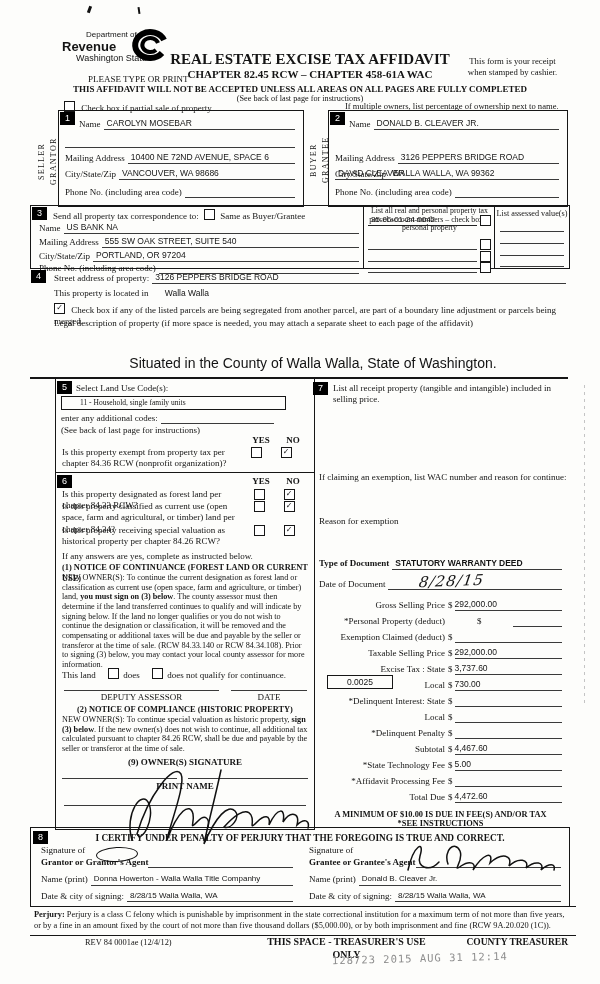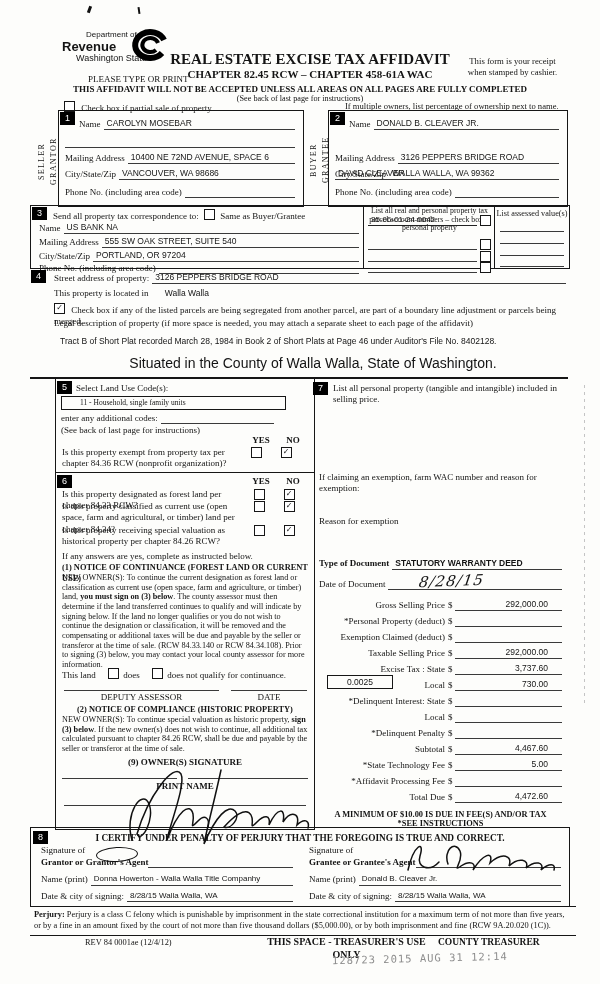--- a/index.html
+++ b/index.html
@@ -21,21 +21,21 @@
   .vlabel{position:absolute;writing-mode:vertical-rl;transform:rotate(180deg);font-size:8px;
           letter-spacing:1.3px;line-height:1.45;text-align:center;}
   .qrow{display:flex;position:absolute;left:6px;right:4px;}
   .qtext{flex:1;padding-right:4px;}
   .qcol{width:30px;text-align:center;flex:none;}
   .small{font-size:8.2px;}
   .tiny{font-size:7.8px;}
   .feerow{position:absolute;left:0;right:6px;height:16px;display:flex;align-items:flex-end;}
   .feelabel{width:132px;text-align:right;padding-right:3px;white-space:nowrap;flex:none;}
   .dollar{flex:none;padding-right:2px;}
-  .feeline{flex:1;border-bottom:1px solid #3a3a3a;display:flex;justify-content:flex-end;padding-right:14px;}
+  .feeline{flex:1;border-bottom:1px solid #3a3a3a;display:flex;padding-right:14px;}
   .feeval{font-family:"Liberation Sans",sans-serif;font-size:8.5px;}
   .ratebox{position:absolute;left:14px;bottom:2px;width:64px;height:12px;border:1.2px solid #161616;
            text-align:center;font-size:8.5px;line-height:12px;font-family:"Liberation Sans",sans-serif;}
   .uline{border-bottom:1px solid #3a3a3a;display:inline-block;}
   .handw{font-family:"DejaVu Serif",serif;font-style:italic;font-size:15px;display:inline-block;
          transform:skewX(-10deg) rotate(-2deg);letter-spacing:1px;}
   .sig-svg path{fill:none;stroke:#111;stroke-width:1.5;stroke-linecap:round;}
   .ellipse{position:absolute;border:1.2px solid #111;border-radius:50%;}
   .stamp{font-family:"DejaVu Sans Mono",monospace;color:#8e8e8e;font-size:10.5px;letter-spacing:1px;
          transform:rotate(-1.5deg);white-space:nowrap;}
@@ -194,21 +194,20 @@
     </div>
     <div class="abs" style="left:24px;top:19px;">
       <span>This property is located in</span>
       <span class="fillv" style="padding-left:14px;">Walla Walla</span>
     </div>
     <div class="abs" style="left:24px;top:34px;right:2px;">
       <span class="chk">✓</span>
       <span style="padding-left:4px;">Check box if any of the listed parcels are being segregated from another parcel, are part of a boundary line adjustment or parcels being merged.</span>
     </div>
     <div class="abs" style="left:24px;top:49px;right:2px;">Legal description of property (if more space is needed, you may attach a separate sheet to each page of the affidavit)</div>
-    <div class="abs sans" style="left:30px;top:67px;right:2px;font-size:8.5px;">Tract B of Short Plat recorded March 28, 1984 in Book 2 of Short Plats at Page 46 under Auditor's File No. 8402128.</div>
     <div class="abs sans" style="left:30px;top:86px;right:2px;font-size:14px;text-align:center;">Situated in the County of Walla Walla, State of Washington.</div>
   </div>
 
   <div class="abs" style="left:30px;top:377px;width:538px;height:450px;border-top:2px solid #161616;">
 
     <div class="abs" style="left:25px;top:0;width:258px;height:450px;border-left:1.2px solid #161616;border-right:1.2px solid #161616;border-bottom:1.2px solid #161616;">
       <div class="badge" style="left:1px;top:2px;">5</div>
       <div class="abs" style="left:20px;top:4px;">Select Land Use Code(s):</div>
       <div class="abs box" style="left:5px;top:17px;width:205px;height:12px;font-size:7.5px;line-height:12px;padding-left:18px;">11 - Household, single family units</div>
       <div class="abs" style="left:5px;top:33px;right:40px;display:flex;align-items:flex-end;">
@@ -267,42 +266,42 @@
       </div>
       <div class="abs b ctr" style="left:0;top:378px;width:100%;">(9)  OWNER(S) SIGNATURE</div>
       <div class="abs uline" style="left:6px;top:399px;width:115px;"></div>
       <div class="abs uline" style="left:132px;top:399px;width:120px;"></div>
       <div class="abs b ctr" style="left:0;top:402px;width:100%;">PRINT NAME</div>
       <div class="abs uline" style="left:8px;top:426px;width:242px;"></div>
     </div>
 
     <div class="abs" style="left:283px;top:0;width:255px;height:450px;">
       <div class="badge" style="left:0;top:3px;">7</div>
-      <div class="abs" style="left:20px;top:4px;width:228px;">List all  personal property (tangible and intangible) included in selling price.</div>
-
-      <div class="abs" style="left:6px;top:93px;right:0;">If claiming an exemption, farm WAC number and reason for exemption:</div>
+      <div class="abs" style="left:20px;top:4px;width:228px;">List all  receipt property (tangible and intangible) included in selling price.</div>
+
+      <div class="abs" style="left:6px;top:93px;right:0;">If claiming an exemption, list WAC number and reason for continue:</div>
       <div class="abs" style="left:6px;top:137px;">Reason for exemption</div>
 
       <div class="abs" style="left:6px;top:179px;right:6px;display:flex;align-items:flex-start;font-weight:bold;">
         <span class="flabel">Type of Document</span>
         <span class="fline"><span class="fillv">STATUTORY WARRANTY DEED</span></span>
       </div>
       <div class="abs" style="left:6px;top:199px;right:6px;display:flex;align-items:flex-end;">
         <span class="flabel">Date of Document</span>
         <span class="fline"><span class="handw" style="margin:-10px 0 -2px 28px;">8/28/15</span></span>
       </div>
 
       <div class="feerow" style="top:216px;">
         <span class="feelabel">Gross Selling Price</span>
           <span class="dollar">$</span>
         <span class="feeline">
             <span class="feeval">292,000.00</span>
           </span>
       </div>
-      <div class="feerow" style="top:232px;">
+      <div class="feerow" style="top:232px;gap:29px;">
         <span class="feelabel">*Personal Property (deduct)</span>
           <span class="dollar">$</span>
         <span class="feeline">
             <span class="feeval"></span>
           </span>
       </div>
       <div class="feerow" style="top:248px;">
         <span class="feelabel">Exemption Claimed (deduct)</span>
           <span class="dollar">$</span>
         <span class="feeline">
@@ -433,18 +432,18 @@
     <path d="M50 32 C45 18 57 8 62 19 C66 29 53 41 63 34 C72 28 79 31 75 38 C85 22 96 18 92 31 C104 20 115 23 111 34 C120 25 132 27 128 36 C137 28 147 30 143 38 C151 31 158 31 156 38"></path>
   </svg>
 
   <div class="abs" style="left:30px;top:906px;width:538px;border-top:1.8px solid #161616;border-bottom:1.2px solid #161616;padding:3px 4px 4px 4px;font-size:8.4px;line-height:1.25;">
     <span class="b">Perjury:</span><span> Perjury is a class C felony which is punishable by imprisonment in the state correctional institution for a maximum term of not more than five years, or by a fine in an amount fixed by the court of not more than five thousand dollars ($5,000.00), or by both imprisonment and fine (RCW 9A.20.020 (1C)).</span>
   </div>
 
   <div class="abs" style="left:30px;top:936px;width:538px;display:flex;align-items:baseline;">
     <span style="width:170px;padding-left:55px;font-size:8.4px;">REV 84 0001ae (12/4/12)</span>
     <span class="b" style="flex:1;text-align:center;font-size:10px;">THIS SPACE - TREASURER'S USE ONLY</span>
-    <span class="b" style="width:130px;font-size:9.5px;">COUNTY TREASURER</span>
+    <span class="b" style="width:130px;text-align:right;font-size:9.5px;">COUNTY TREASURER</span>
   </div>
 
   <div class="abs stamp" style="left:332px;top:952px;">128723 2015 AUG 31 12:14</div>
 
 </div>
 
 </body></html>

